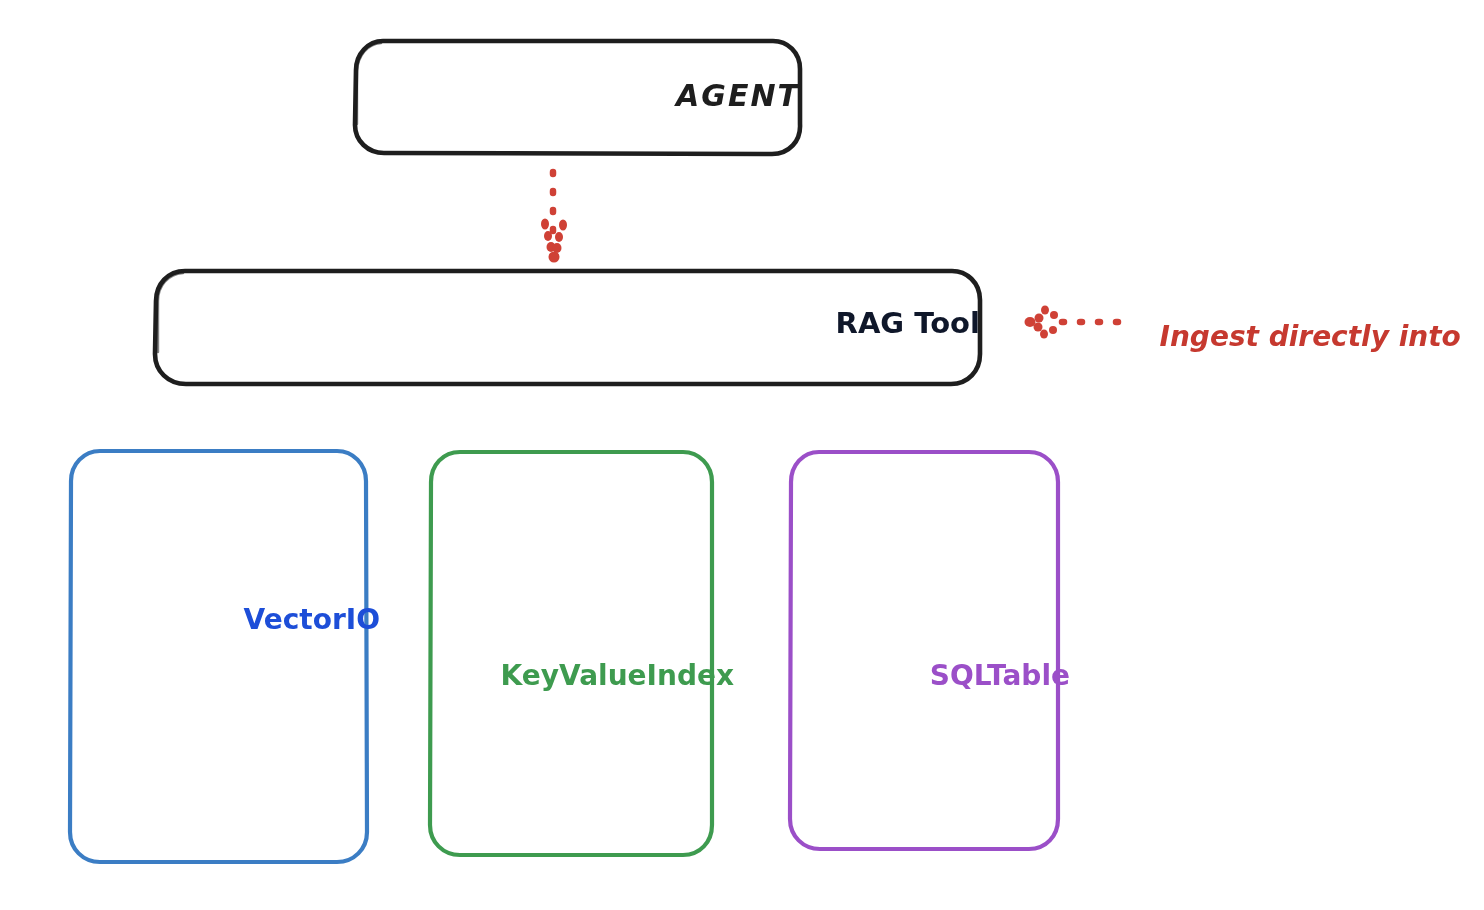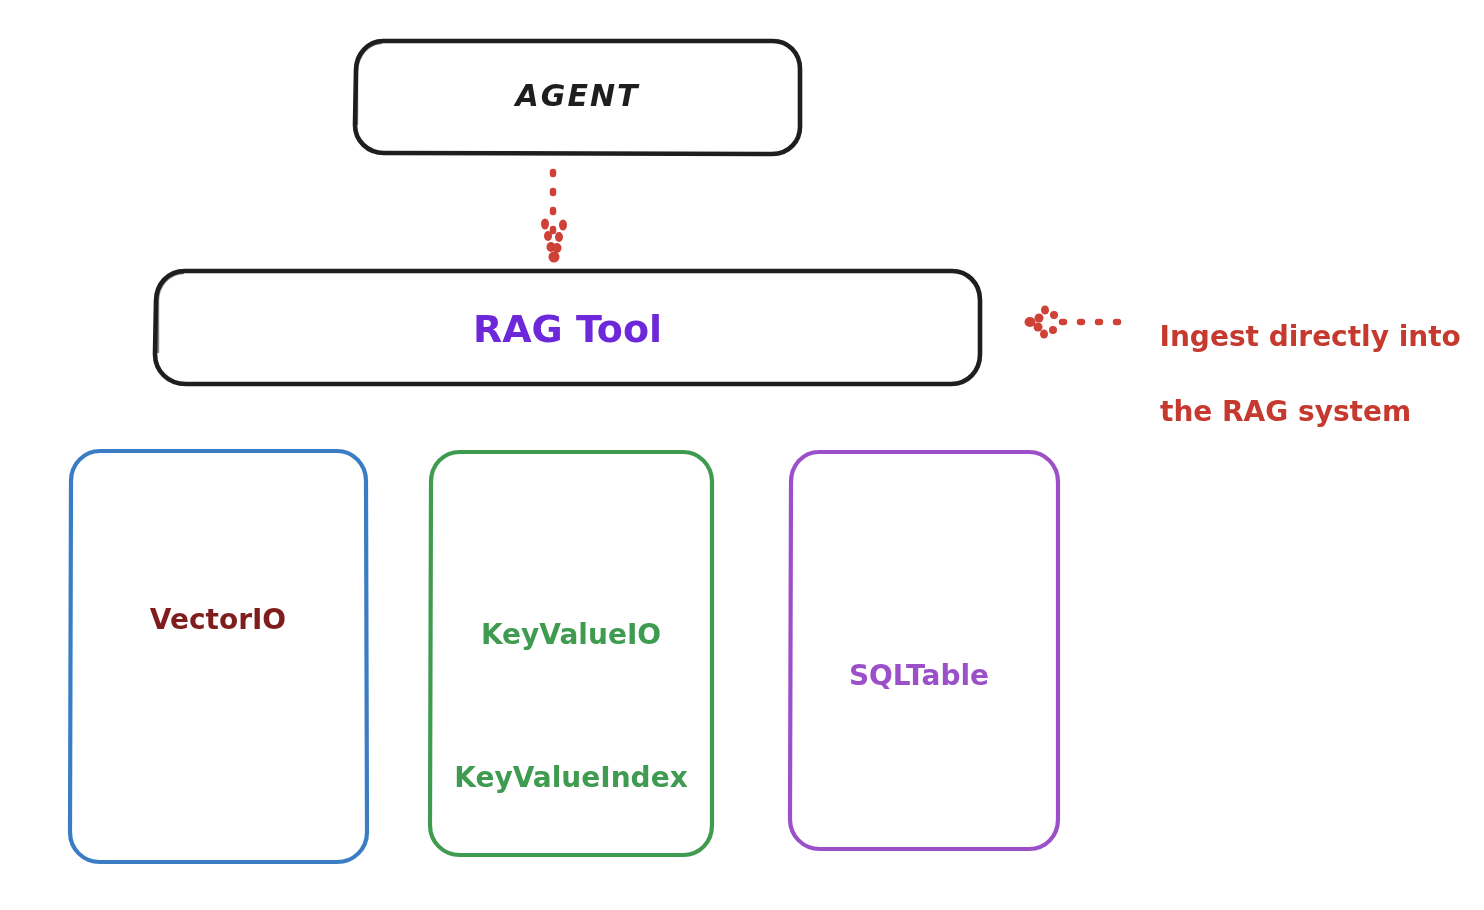--- a/index.html
+++ b/index.html
@@ -16,21 +16,21 @@
   }
   #canvas {
     position: absolute;
     left: 0;
     top: 0;
     width: 1484px;
     height: 910px;
   }
   .node-label {
     position: absolute;
-    text-align: center;
+    text-align: right;
     white-space: pre;
     line-height: 1.22;
     pointer-events: none;
     font-family: "DejaVu Sans", sans-serif;
   }
   
   #agent-label {
     left: 355px;
     top: 78px;
     width: 445px;
@@ -38,34 +38,34 @@
     font-style: italic;
     font-weight: 700;
     letter-spacing: 2px;
     color: #1e1e1e;
   }
   
   #ragtool-label {
     left: 155px;
     top: 306px;
     width: 825px;
-    font-size: 38px;
+    font-size: 29px;
     font-weight: 600;
-    color: #6d28d9;
+    color: #0f172a;
   }
   
   .store-label {
     font-size: 28px;
     font-weight: 600;
   }
   #vectorio-label {
-    left: 48px;
+    left: 40px;
     top: 535px;
     width: 340px;
-    color: #7f1d1d;
+    color: #1d4ed8;
   }
   #keyvalue-label {
     left: 408px;
     top: 550px;
     width: 326px;
     color: #3e9b4f;
   }
   #relational-label {
     left: 768px;
     top: 550px;
@@ -79,20 +79,21 @@
   
   #annotation-label {
     left: 1140px;
     top: 280px;
     width: 330px;
     font-size: 28px;
     font-weight: 600;
     color: #c6392f;
     text-align: left;
     line-height: 1.34;
+    font-style: italic;
   }
   #annotation-label .ann-line2 {
     display: block;
     padding-left: 20px;
   }
 </style>
 </head>
 <body>
 
 <svg id="canvas" viewBox="0 0 1484 910">
@@ -195,24 +196,22 @@
 <div class="node-label" id="agent-label">AGENT</div>
 
 <div class="node-label" id="ragtool-label">RAG Tool</div>
 
 <div class="node-label store-label" id="vectorio-label">
   <span style="display: block;">VectorIO</span>
   
 </div>
 
 <div class="node-label store-label" id="keyvalue-label">
-  <span style="display: block;">KeyValueIO</span>
   <span class="store-sub">KeyValueIndex</span>
 </div>
 
 <div class="node-label store-label" id="relational-label">
   <span class="store-sub">SQLTable</span>
 </div>
 
 <div class="node-label" id="annotation-label">
   <span>Ingest directly into</span>
-  <span class="ann-line2">the RAG system</span>
 </div>
 
 </body></html>

